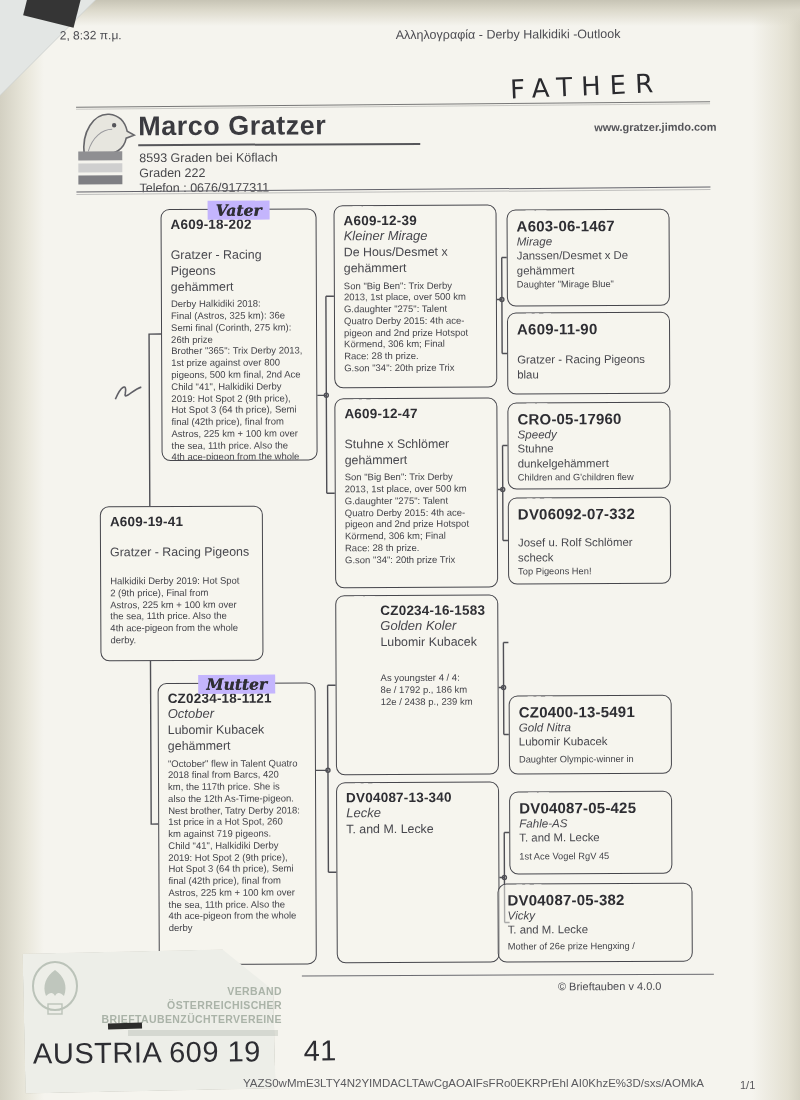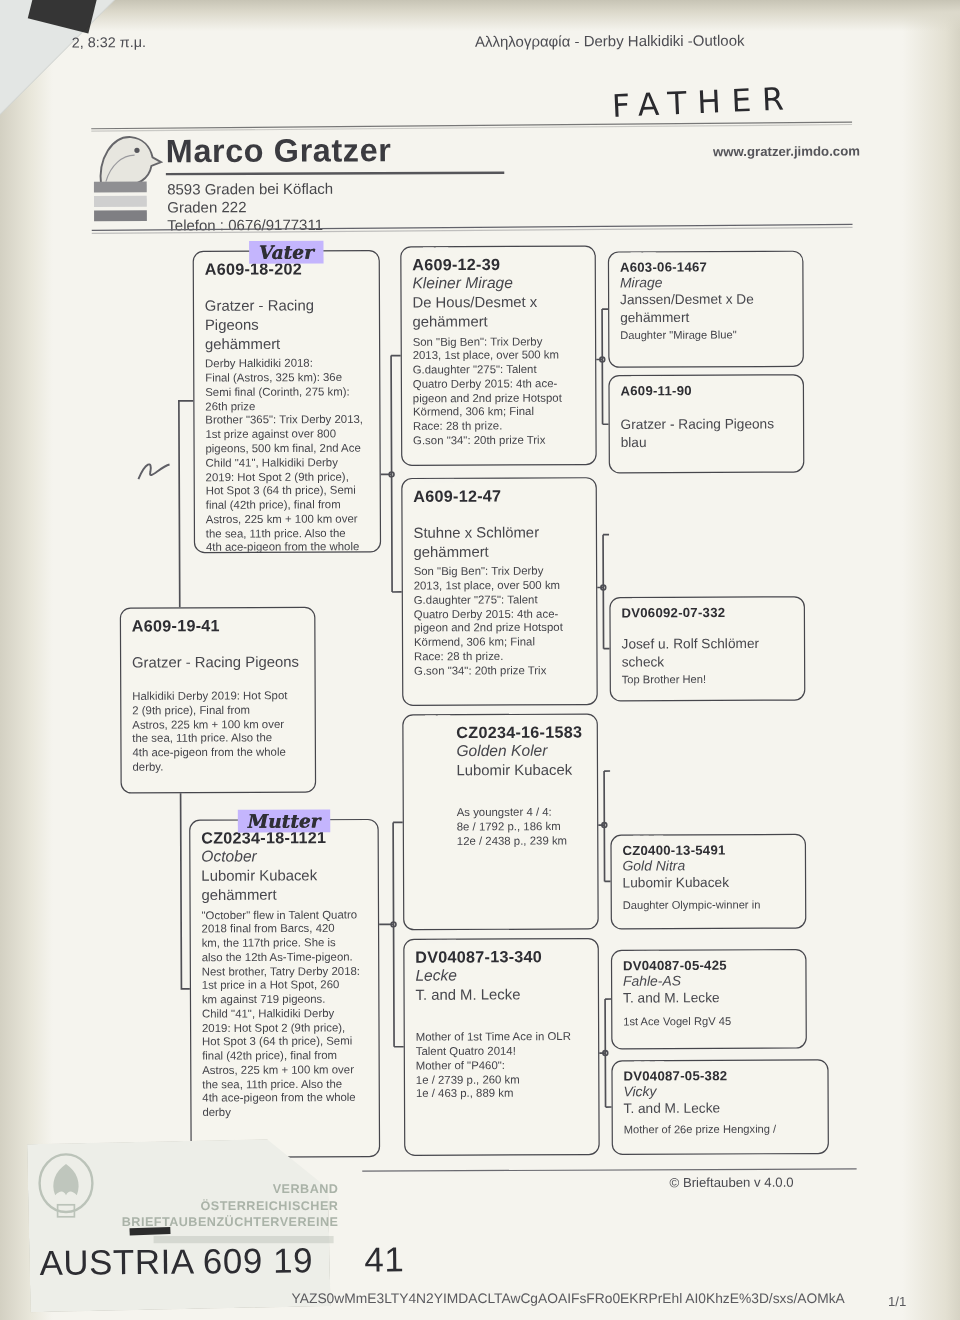--- a/index.html
+++ b/index.html
@@ -53,21 +53,21 @@
   .lblwrap{position:absolute;}
   .biglbl{font-family:"DejaVu Serif",serif;font-weight:bold;font-style:italic;
     font-size:15.5px;color:#2f2f35;background:#c4b5fd;padding:0 8px;white-space:nowrap;
     text-shadow:.4px 0 0 #2f2f35;}
   .ring{font-weight:bold;font-size:13.5px;color:#2e2e33;letter-spacing:.2px;}
   .iname{font-style:italic;font-size:13px;color:#47474d;line-height:1.25;}
   .line{font-size:12.4px;color:#47474d;line-height:1.3;}
   .note{font-size:9.5px;line-height:1.24;color:#44444a;white-space:pre-line;margin-top:3px;}
   .mt{margin-top:15px;} .mtl{margin-top:13px;}
   .tx:empty{display:none;}
-  .g3 .ring{font-size:11px;} .g3 .iname{font-size:11.6px;} .g3 .line{font-size:11.4px;}
+  .g3 .ring{font-size:15px;} .g3 .iname{font-size:11.6px;} .g3 .line{font-size:11.4px;}
   .g3 .note{font-size:9.3px;margin-top:6px;}
   #connectors{position:absolute;left:0;top:0;pointer-events:none;}
   
   #rule-footer{left:300px;top:975px;width:412px;border-top:1.3px solid #6a6a70;}
   #software-credit{left:556px;top:981px;font-size:11px;color:#4a4a50;}
   #ring-card{left:24px;top:951px;width:250px;height:140px;background:#edeee8;
     transform:rotate(-1.2deg);
     clip-path:polygon(0 0,80% 0,100% 30%,100% 100%,0 100%);
     box-shadow:0 0 0 1px rgba(190,190,180,.6), 3px 3px 6px rgba(90,90,80,.25);}
   #stamp{left:100px;top:984px;width:182px;text-align:right;
@@ -237,70 +237,73 @@
     <div class="note tx" style="margin-top:22px;">As youngster 4 / 4:
 8e / 1792 p., 186 km
 12e / 2438 p., 239 km</div>
   </div>
 
   <div class="pbox" style="left:335px;top:782px;width:163px;height:181px;">
     <span class="blabel" style="top:-9px;">M</span>
     <div class="ring tx">DV04087-13-340</div>
     <div class="iname tx">Lecke</div>
     <div class="line tx">T. and M. Lecke</div>
-    <div class="note tx" style="margin-top:22px;">Mother of 1st Time Ace in OLR
-Talent Quatro 2014!
-Mother of "P460":
-1e / 2739 p., 260 km
-1e / 463 p., 889 km</div>
   </div>
 
   <div class="pbox g3" style="left:508px;top:210px;width:163px;height:97px;">
     <span class="blabel" style="top:-9px;">V</span>
     <div class="ring tx">A603-06-1467</div>
     <div class="iname tx">Mirage</div>
     <div class="line tx">Janssen/Desmet x De</div>
     <div class="line tx">gehämmert</div>
     <div class="note tx" style="margin-top:1px;">Daughter "Mirage Blue"</div>
   </div>
 
   <div class="pbox g3" style="left:508px;top:313px;width:163px;height:82px;">
     <span class="blabel" style="top:-9px;">M</span>
     <div class="ring tx">A609-11-90</div>
     <div class="line tx mt">Gratzer - Racing Pigeons</div>
     <div class="line tx">blau</div>
   </div>
 
+  <div class="pbox g3" style="left:508px;top:403px;width:163px;height:87px;">
+    <span class="blabel" style="top:-9px;">V</span>
+    <div class="ring tx">CRO-05-17960</div>
+    <div class="iname tx">Speedy</div>
+    <div class="line tx">Stuhne</div>
+    <div class="line tx">dunkelgehämmert</div>
+    <div class="note tx" style="margin-top:1px;">Children and G'children flew</div>
+  </div>
 
   <div class="pbox g3" style="left:508px;top:498px;width:163px;height:87px;">
     <span class="blabel" style="top:-9px;">M</span>
     <div class="ring tx">DV06092-07-332</div>
     <div class="line tx mtl">Josef u. Rolf Schlömer</div>
     <div class="line tx">scheck</div>
-    <div class="note tx" style="margin-top:1px;">Top Brother Hen!</div>
+    <div class="note tx" style="margin-top:1px;">Top Pigeons Hen!</div>
   </div>
 
 
   <div class="pbox g3" style="left:508px;top:696px;width:163px;height:79px;">
     <span class="blabel" style="top:-9px;">M</span>
     <div class="ring tx">CZ0400-13-5491</div>
     <div class="iname tx">Gold Nitra</div>
     <div class="line tx">Lubomir Kubacek</div>
     <div class="note tx" style="margin-top:5px;">Daughter Olympic-winner in</div>
   </div>
 
   <div class="pbox g3" style="left:508px;top:792px;width:163px;height:83px;">
     <span class="blabel" style="top:-9px;">V</span>
     <div class="ring tx">DV04087-05-425</div>
     <div class="iname tx">Fahle-AS</div>
     <div class="line tx">T. and M. Lecke</div>
     <div class="note tx" style="margin-top:6px;">1st Ace Vogel RgV 45</div>
   </div>
 
-  <div class="pbox g3" style="left:508px;top:884px;width:181px;height:79px;">
+  <div class="pbox g3" style="left:496px;top:884px;width:195px;height:79px;">
     <span class="blabel" style="top:-9px;">M</span>
     <div class="ring tx">DV04087-05-382</div>
     <div class="iname tx">Vicky</div>
     <div class="line tx">T. and M. Lecke</div>
     <div class="note tx" style="margin-top:4px;">Mother of 26e prize Hengxing /</div>
   </div>
 
   <div class="abs rule" id="rule-footer"></div>
   <div class="abs" id="software-credit">© Brieftauben v 4.0.0</div>
 </div>

